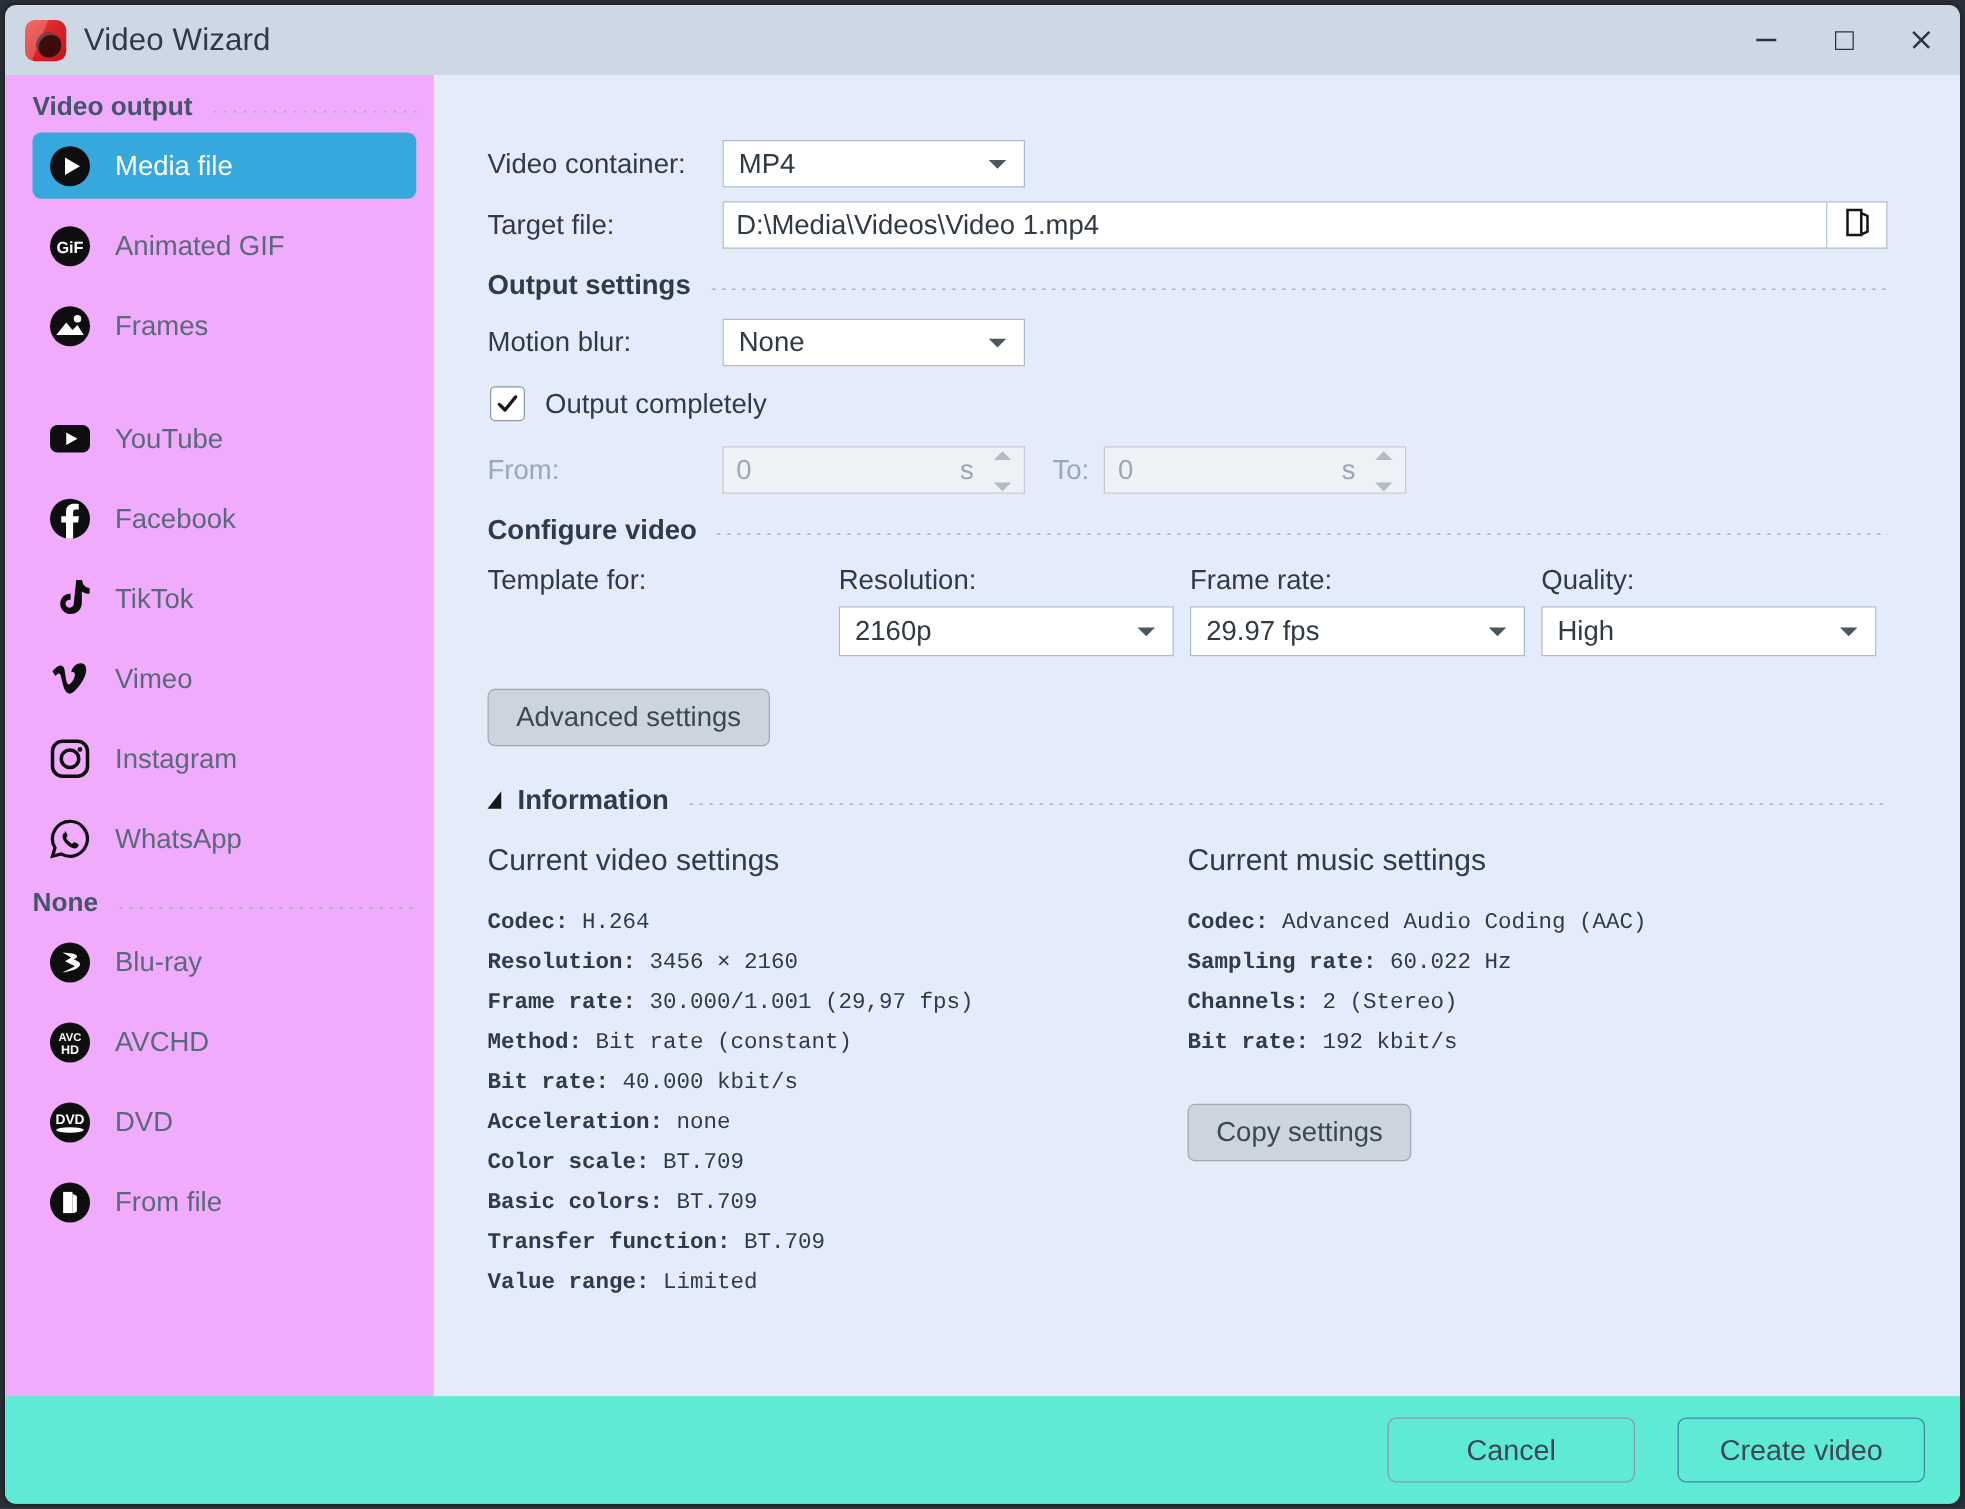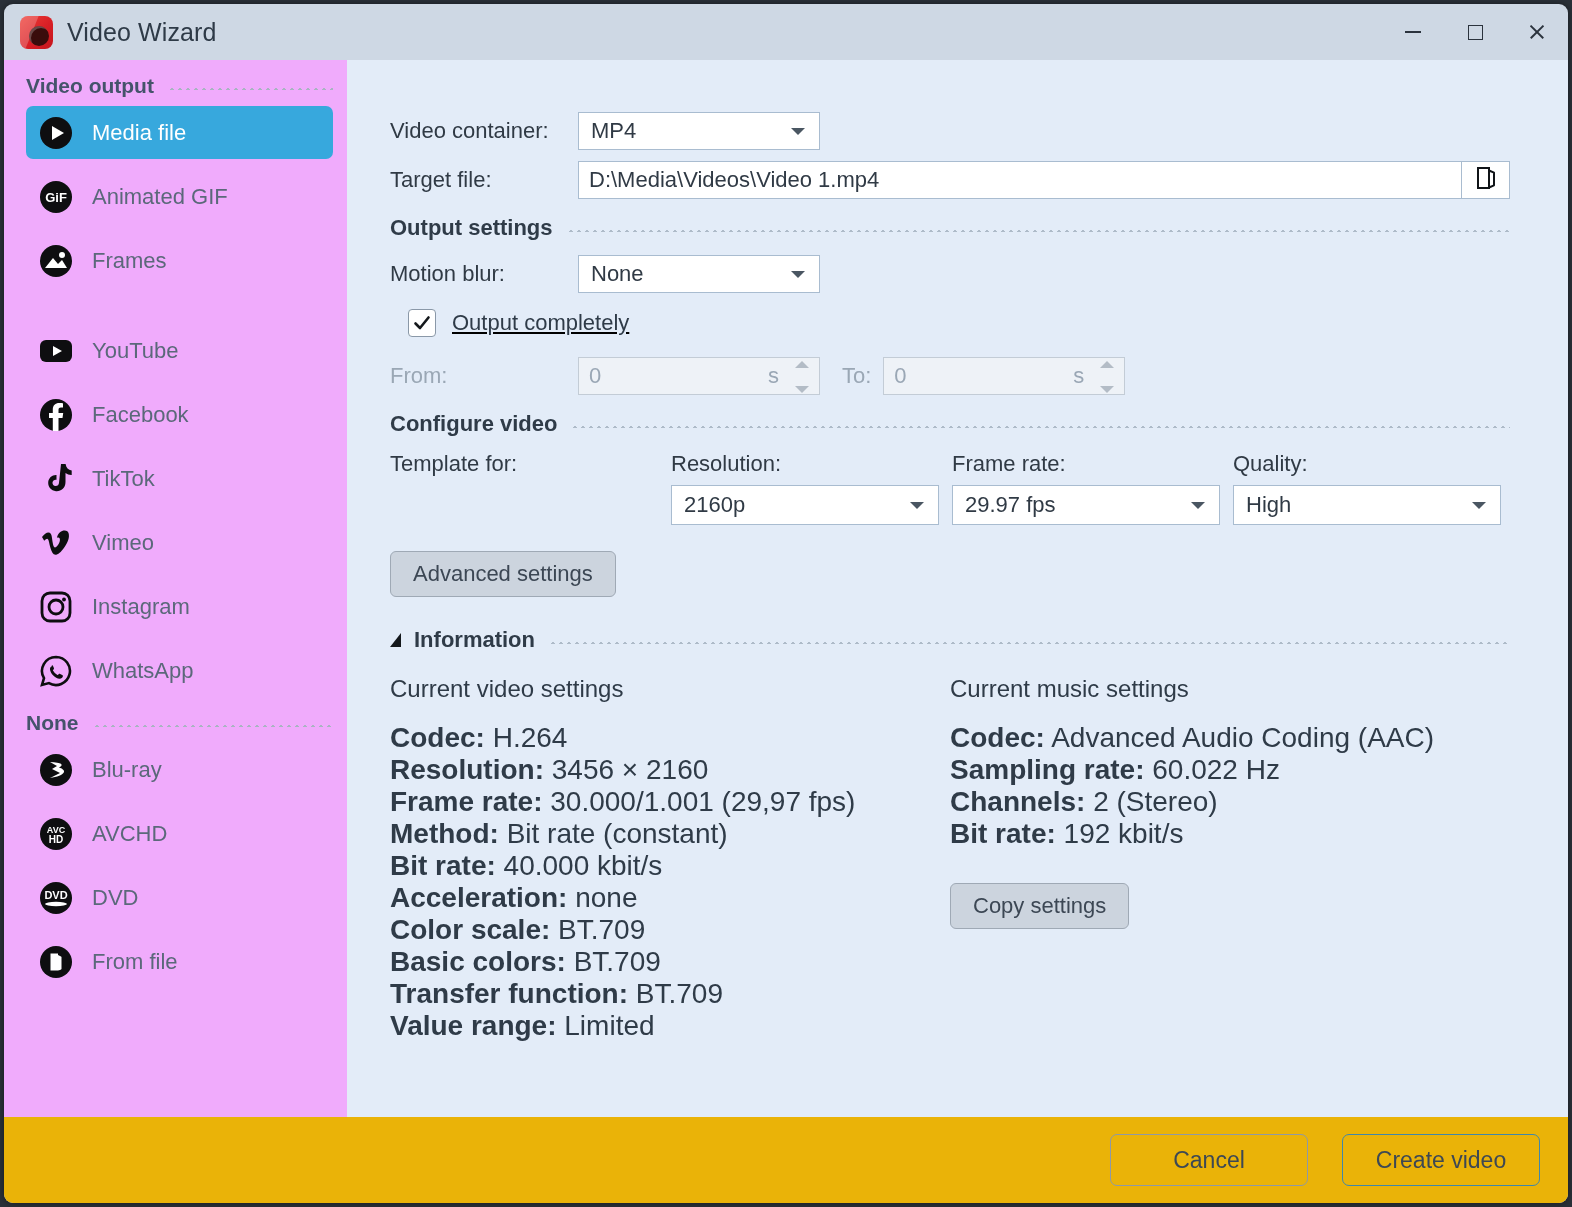--- a/index.html
+++ b/index.html
@@ -166,21 +166,21 @@
     flex: 1 1 auto; height: 4px; margin-left: 14px; margin-top: 3px;
     background-image: radial-gradient(circle, #aebbc9 1.6px, transparent 1.7px);
     background-size: 8px 8px; background-repeat: repeat-x;
   }
   .divider-head .tri {
     width: 0; height: 0; margin-right: 13px;
     border-left: 11px solid transparent;
     border-bottom: 14px solid #14181c;
   }
 
-  .checkrow { display: flex; align-items: center; margin: 16px 0 20px 18px; text-decoration: underline; }
+  .checkrow { display: flex; align-items: center; margin: 16px 0 20px 2px; }
   .checkbox {
     width: 28px; height: 28px;
     background: #fff;
     border: 1px solid #8a98a8;
     border-radius: 4px;
     margin-right: 16px;
     display: flex; align-items: center; justify-content: center;
   }
   .checkbox svg { display:block; }
   .checkrow .txt { font-size: 22px; color: #2f3b48; }
@@ -223,29 +223,29 @@
     border: 1px solid #9fa9b5;
     border-radius: 6px;
     font-size: 22px; color: #3c4754;
   }
   .adv-wrap { margin-top: 26px; }
 
   .info-cols { display: flex; margin-top: 22px; }
   .info-col-l { width: 560px; }
   .info-col-r { flex: 1 1 auto; }
   .info-sub { font-size: 24px; color: #2f3b48; margin-bottom: 19px; }
-  .kv { font-size: 28px; color: #2f3b48; line-height: 32px; }
+  .kv { font-size: 18px; color: #2f3b48; line-height: 32px; font-family: Liberation Mono, monospace; }
   .kv b { font-weight: bold; }
   .copy-wrap { margin-top: 33px; }
 
   
   .footer {
     position: absolute; left: 0; bottom: 0;
     width: 100%; height: 86px;
-    background: #eab308;
+    background: #5eead4;
     display: flex; align-items: center; justify-content: flex-end;
     padding-right: 28px; gap: 34px;
   }
   .fbtn {
     display: flex; align-items: center; justify-content: center;
     width: 198px; height: 52px;
     border-radius: 7px;
     font-size: 23px; color: #3d4854;
     background: transparent;
     border: 1px solid #8e99a6;

